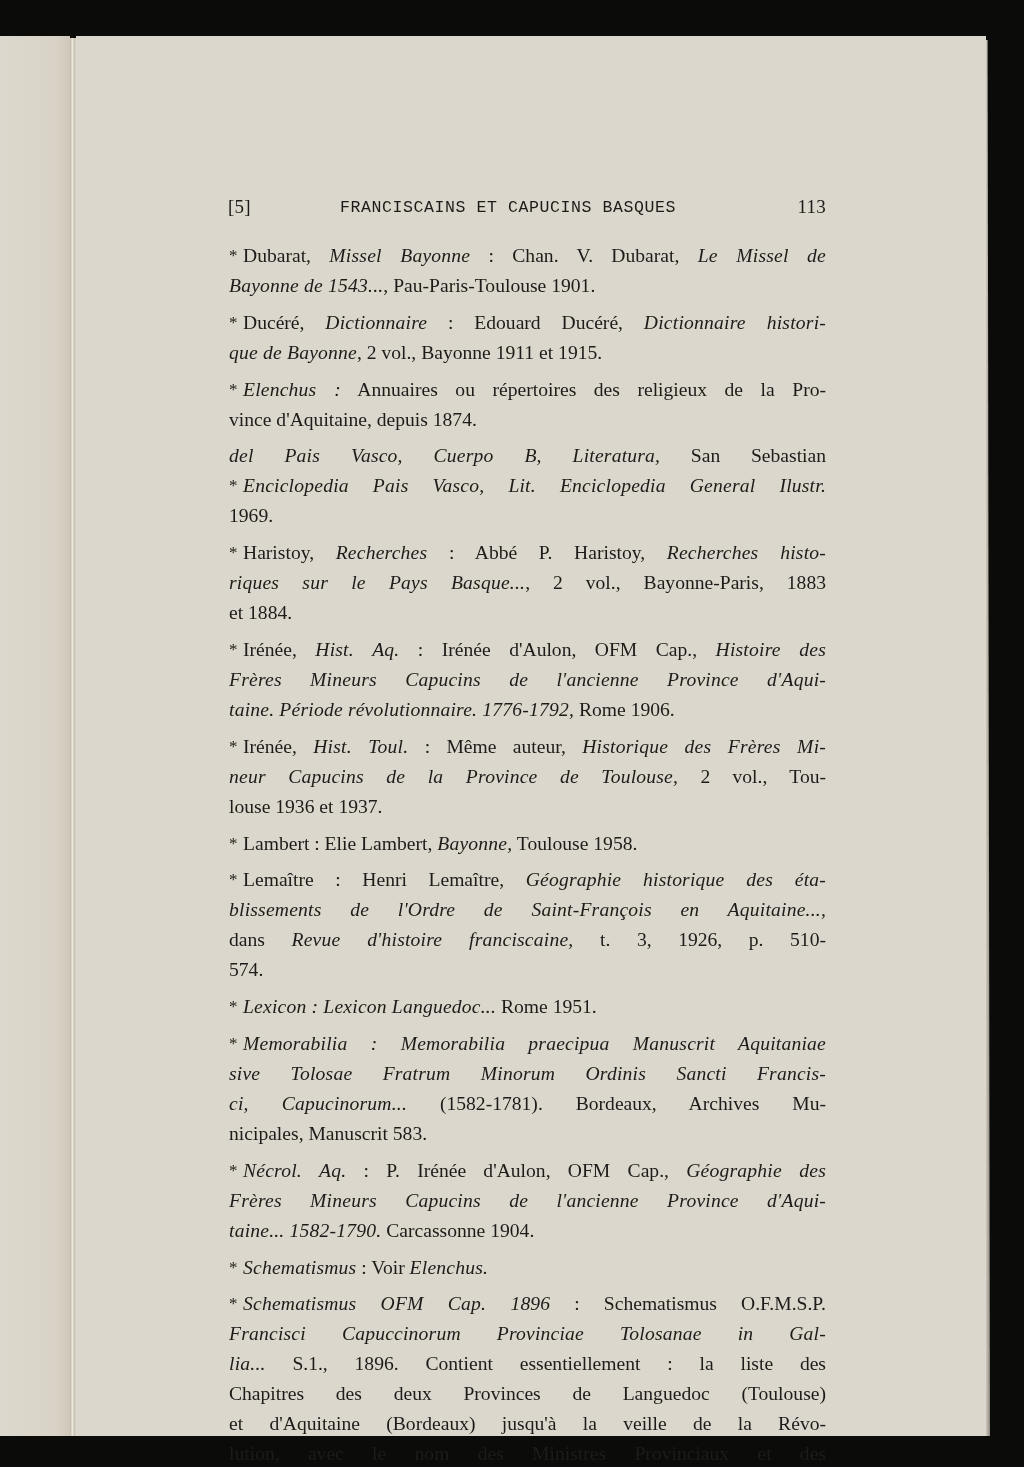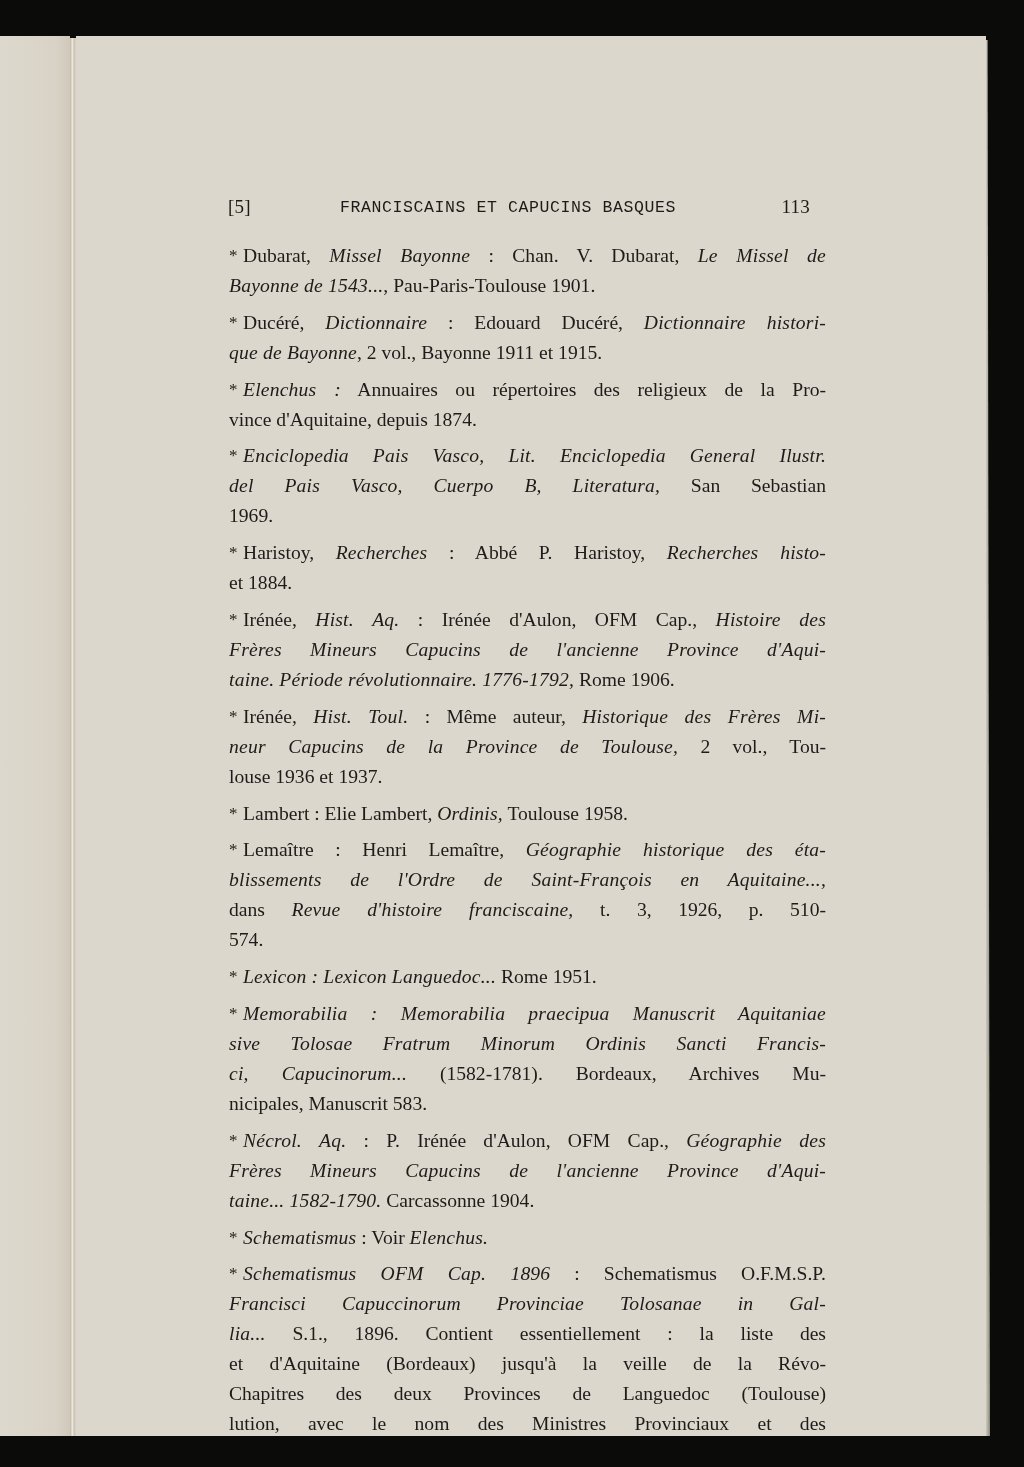--- a/index.html
+++ b/index.html
@@ -28,21 +28,21 @@
     clip-path: polygon(0 0, 40% 0, 100% 100%, 0 100%);
   }
   .running-head {
     position: absolute; left: 228px; top: 196px; width: 598px; height: 26px;
     font-size: 19px; color: #1c1b19; letter-spacing: 0.2px;
   }
   .running-head .folio-left { position: absolute; left: 0; top: 0; }
   .running-head .title {
     position: absolute; left: 112px; top: 2px; font-size: 16.5px; letter-spacing: 0.6px; font-family: Liberation Mono, monospace;
   }
-  .running-head .folio-right { position: absolute; right: 16px; top: 0; }
+  .running-head .folio-right { position: absolute; right: 0; top: 0; }
 
   .entries {
     position: absolute; left: 229px; top: 241px; width: 597px;
     font-size: 19.6px; line-height: 30px; color: #1d1c1a;
     text-align: justify;
   }
   .entry {
     margin: 0 0 6.8px 0;
     padding-left: 77px; text-indent: -77px;
     hyphens: manual;
@@ -73,40 +73,41 @@
     </div>
     <div class="entry">
       <span class="line"><span class="star">*</span><span>Ducéré, </span><i>Dictionnaire</i><span> : Edouard Ducéré, </span><i>Dictionnaire histori-</i></span>
       <span class="line last"><i>que de Bayonne</i><span>, 2 vol., Bayonne 1911 et 1915.</span></span>
     </div>
     <div class="entry">
       <span class="line"><span class="star">*</span><i>Elenchus :</i><span> Annuaires ou répertoires des religieux de la Pro-</span></span>
       <span class="line last"><span>vince d'Aquitaine, depuis 1874.</span></span>
     </div>
     <div class="entry">
+      <span class="line"><i>del Pais Vasco, Cuerpo B, Literatura,</i><span> San Sebastian</span></span>
       <span class="line"><span class="star">*</span><i>Enciclopedia Pais Vasco, Lit. Enciclopedia General Ilustr.</i></span>
-      <span class="line"><i>del Pais Vasco, Cuerpo B, Literatura,</i><span> San Sebastian</span></span>
       <span class="line last"><span>1969.</span></span>
     </div>
     <div class="entry">
       <span class="line"><span class="star">*</span><span>Haristoy, </span><i>Recherches</i><span> : Abbé P. Haristoy, </span><i>Recherches histo-</i></span>
+      <span class="line"><i>riques sur le Pays Basque...</i><span>, 2 vol., Bayonne-Paris, 1883</span></span>
       <span class="line last"><span>et 1884.</span></span>
     </div>
     <div class="entry">
       <span class="line"><span class="star">*</span><span>Irénée, </span><i>Hist. Aq.</i><span> : Irénée d'Aulon, OFM Cap., </span><i>Histoire des</i></span>
       <span class="line"><i>Frères Mineurs Capucins de l'ancienne Province d'Aqui-</i></span>
       <span class="line last"><i>taine. Période révolutionnaire. 1776-1792,</i><span> Rome 1906.</span></span>
     </div>
     <div class="entry">
       <span class="line"><span class="star">*</span><span>Irénée, </span><i>Hist. Toul.</i><span> : Même auteur, </span><i>Historique des Frères Mi-</i></span>
       <span class="line"><i>neur Capucins de la Province de Toulouse,</i><span> 2 vol., Tou-</span></span>
       <span class="line last"><span>louse 1936 et 1937.</span></span>
     </div>
     <div class="entry">
-      <span class="line last"><span class="star">*</span><span>Lambert : Elie Lambert, </span><i>Ordinis,</i><span> Toulouse 1958.</span></span>
+      <span class="line last"><span class="star">*</span><span>Lambert : Elie Lambert, </span><i>Bayonne,</i><span> Toulouse 1958.</span></span>
     </div>
     <div class="entry">
       <span class="line"><span class="star">*</span><span>Lemaître : Henri Lemaître, </span><i>Géographie historique des éta-</i></span>
       <span class="line"><i>blissements de l'Ordre de Saint-François en Aquitaine...,</i></span>
       <span class="line"><span>dans </span><i>Revue d'histoire franciscaine,</i><span> t. 3, 1926, p. 510-</span></span>
       <span class="line last"><span>574.</span></span>
     </div>
     <div class="entry">
       <span class="line last"><span class="star">*</span><i>Lexicon : Lexicon Languedoc...</i><span> Rome 1951.</span></span>
     </div>
@@ -121,17 +122,17 @@
       <span class="line"><i>Frères Mineurs Capucins de l'ancienne Province d'Aqui-</i></span>
       <span class="line last"><i>taine... 1582-1790.</i><span> Carcassonne 1904.</span></span>
     </div>
     <div class="entry">
       <span class="line last"><span class="star">*</span><i>Schematismus</i><span> : Voir </span><i>Elenchus.</i></span>
     </div>
     <div class="entry">
       <span class="line"><span class="star">*</span><i>Schematismus OFM Cap. 1896</i><span> : Schematismus O.F.M.S.P.</span></span>
       <span class="line"><i>Francisci Capuccinorum Provinciae Tolosanae in Gal-</i></span>
       <span class="line"><i>lia...</i><span> S.1., 1896. Contient essentiellement : la liste des</span></span>
+      <span class="line"><span>Chapitres des deux Provinces de Languedoc (Toulouse)</span></span>
       <span class="line"><span>et d'Aquitaine (Bordeaux) jusqu'à la veille de la Révo-</span></span>
-      <span class="line"><span>Chapitres des deux Provinces de Languedoc (Toulouse)</span></span>
       <span class="line"><span>lution, avec le nom des Ministres Provinciaux et des</span></span>
     </div>
   </div>
 
 </body></html>

